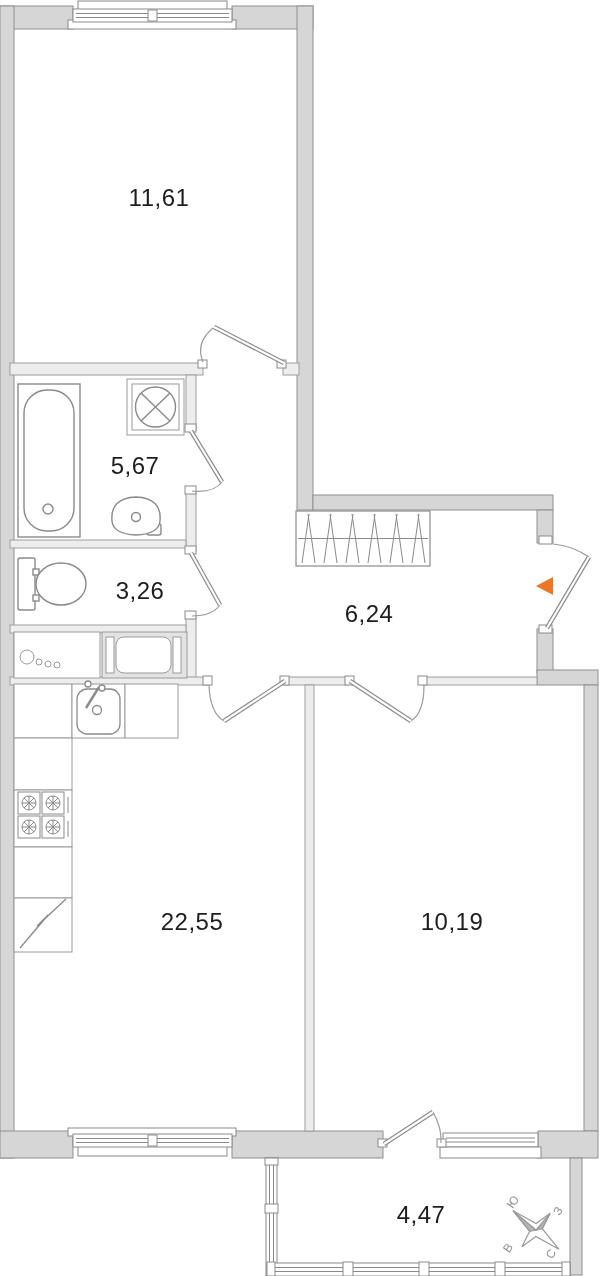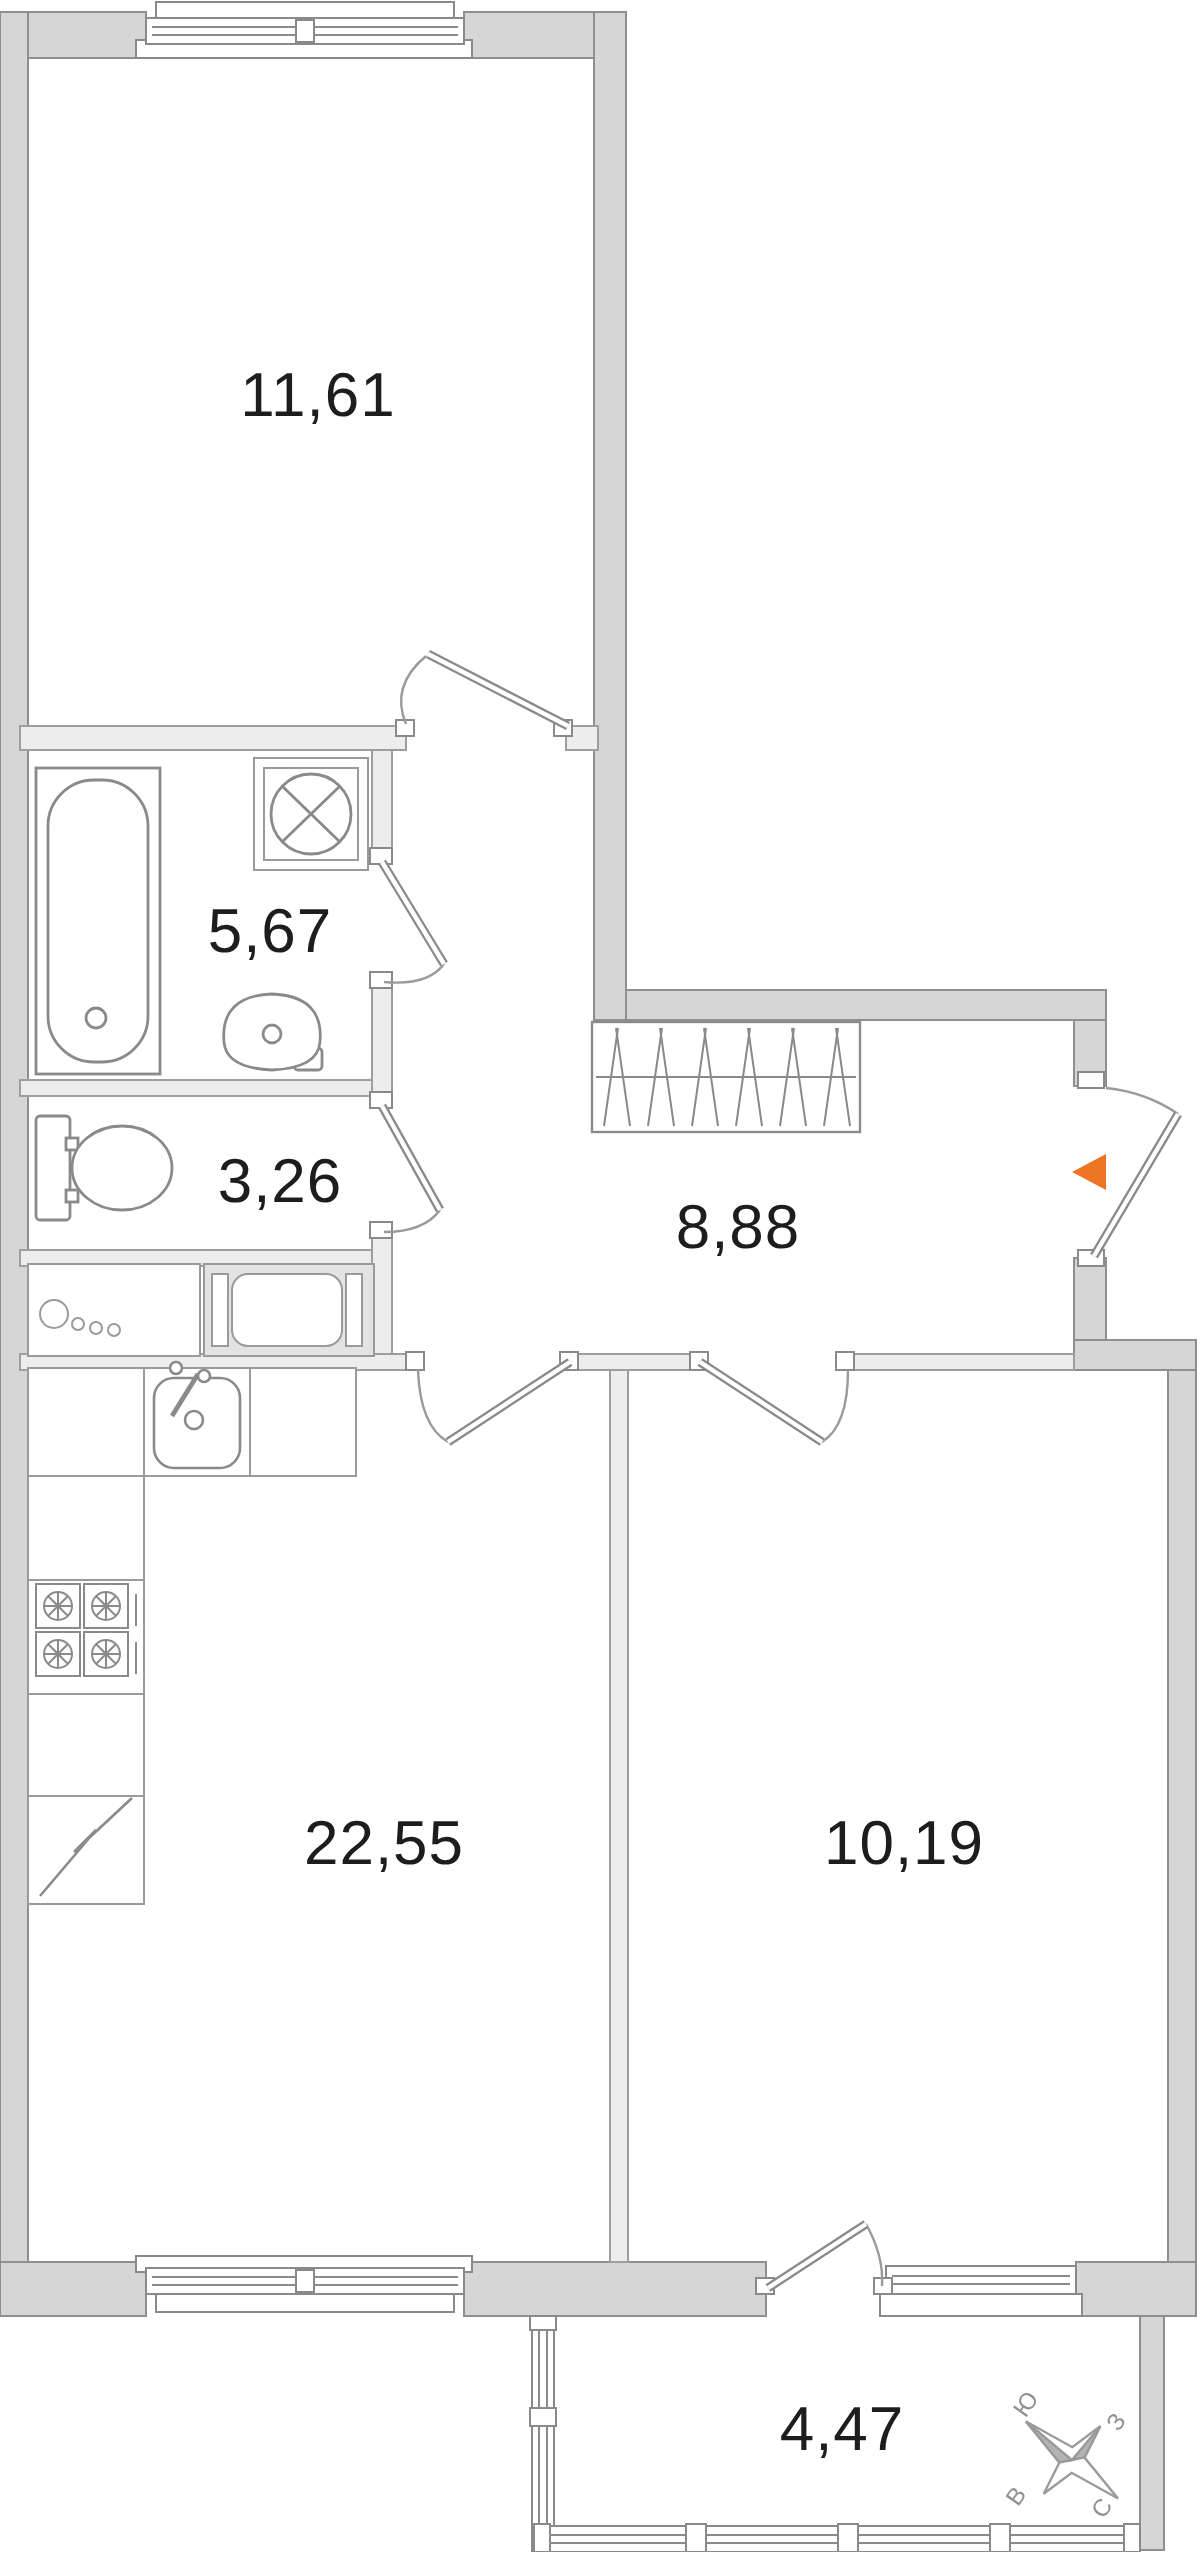--- a/index.html
+++ b/index.html
@@ -1,20 +1,20 @@
 <!DOCTYPE html>
 <html><head>
 <meta charset="utf-8">
 <style>
   html,body{margin:0;padding:0;background:#fff;}
   .stage{position:relative;width:600px;height:1276px;background:#fff;overflow:hidden;
          font-family:"Liberation Sans", sans-serif;}
   .plan-svg{position:absolute;left:0;top:0;}
   .room-label{position:absolute;transform:translate(-50%,-50%);
-        font-size:31px;color:#1d1d1f;letter-spacing:.5px;white-space:nowrap;}
+        font-size:24px;color:#1d1d1f;letter-spacing:.5px;white-space:nowrap;}
 </style>
 </head>
 <body>
 
 <div class="stage">
 
 <svg class="plan-svg" width="600" height="1276" viewBox="0 0 600 1276">
 
   <g fill="#d6d6d6" stroke="#8f8f8f" stroke-width="1">
     <rect x="0" y="6" width="73" height="23"></rect>
@@ -284,18 +284,18 @@
       <text x="558" y="1215" transform="rotate(-55 558 1211)">З</text>
       <text x="508" y="1252" transform="rotate(-55 508 1248)">В</text>
       <text x="551" y="1258" transform="rotate(-55 551 1254)">С</text>
     </g>
   </g>
 </svg>
 
 <div class="room-label" style="left:159px;top:198px">11,61</div>
 <div class="room-label" style="left:135px;top:466px">5,67</div>
 <div class="room-label" style="left:140px;top:591px">3,26</div>
-<div class="room-label" style="left:369px;top:614px">8,88</div>
+<div class="room-label" style="left:369px;top:614px">6,24</div>
 <div class="room-label" style="left:192px;top:922px">22,55</div>
 <div class="room-label" style="left:452px;top:922px">10,19</div>
 <div class="room-label" style="left:421px;top:1215px">4,47</div>
 
 </div>
 
 </body></html>

